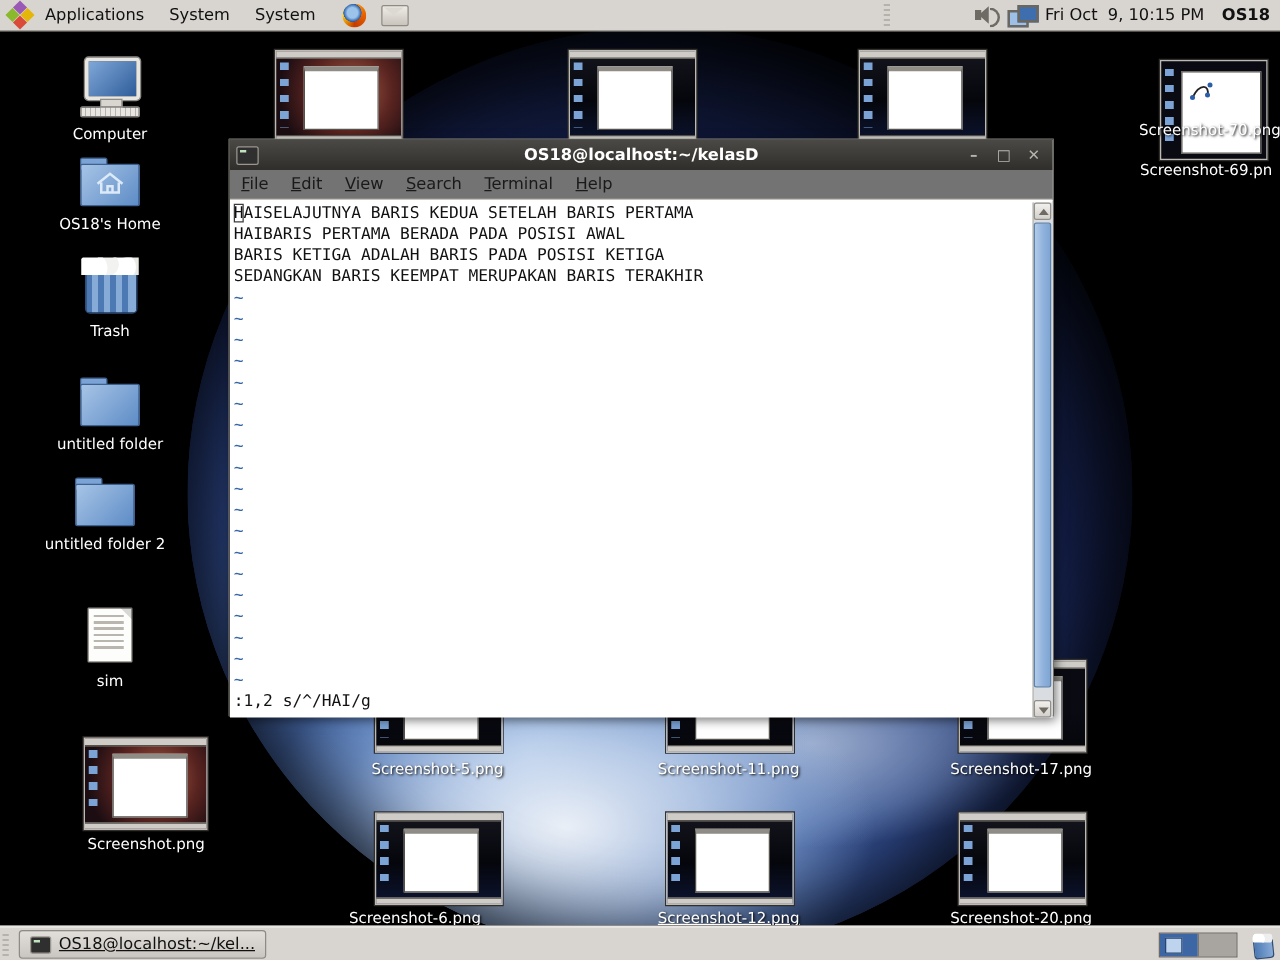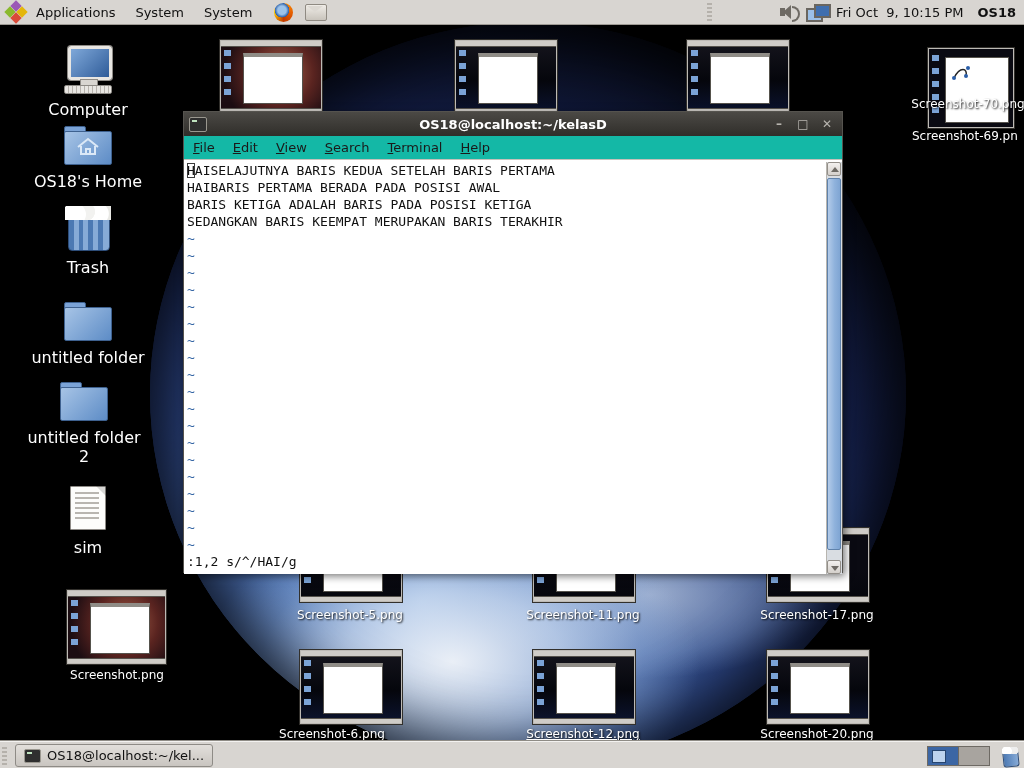--- a/index.html
+++ b/index.html
@@ -50,21 +50,21 @@
   .spk .wave{position:absolute;left:12px;top:2px;width:6px;height:12px;border:2px solid #6e6a64;border-left:none;border-radius:0 8px 8px 0;}
   .netico{width:22px;height:17px;position:relative;}
   .netico .m{position:absolute;width:13px;height:10px;background:#9cc0e8;border:2px solid #6a6660;}
   .netico .m1{left:0;top:4px;}
   .netico .m2{left:8px;top:0;background:#3f6eae;}
   .clock{white-space:pre;}
   .userbadge{font-weight:bold;margin-left:6px;}
 
   
   .dicon{position:absolute;width:120px;text-align:center;z-index:2;cursor:default;}
-  .dicon .lab{margin-top:4px;font-size:16px;color:#fff;text-shadow:1px 1px 2px #000;}
+  .dicon .lab{margin-top:4px;font-size:12px;color:#fff;text-shadow:1px 1px 2px #000;}
   .ig{display:inline-block;position:relative;}
   
   .ic-computer{width:48px;height:46px;}
   .ic-computer .scr{position:absolute;left:4px;top:0;width:38px;height:28px;background:linear-gradient(135deg,#7fa8d9,#2f5c99);border:3px solid #e8e6e2;border-radius:3px;box-shadow:0 0 0 1px #8e8b86;}
   .ic-computer .base{position:absolute;left:16px;top:33px;width:16px;height:5px;background:#d9d6d1;border:1px solid #8e8b86;}
   .ic-computer .kb{position:absolute;left:0;top:39px;width:46px;height:7px;background:repeating-linear-gradient(90deg,#e8e6e2 0 3px,#b7b3ad 3px 4px);border:1px solid #8e8b86;border-radius:2px;}
   
   .ic-folder{width:48px;height:38px;}
   .ic-folder .tab{position:absolute;left:0;top:0;width:20px;height:8px;background:#7ba3d6;border:1px solid #3e618f;border-radius:2px 2px 0 0;}
   .ic-folder .bod{position:absolute;left:0;top:5px;width:46px;height:32px;background:linear-gradient(135deg,#a7c4e6,#5d8cc6);border:1px solid #3e618f;border-radius:2px;}
@@ -95,21 +95,21 @@
 
   
   .termwin{position:absolute;left:183px;top:111px;width:658px;height:460px;z-index:20;
     border:1px solid #55534e;background:#edeae6;box-shadow:2px 3px 8px rgba(0,0,0,.55);}
   .titlebar{height:24px;background:linear-gradient(#4b4945,#302e2a);display:flex;align-items:center;position:relative;}
   .titlebar .ticon{width:16px;height:13px;margin-left:5px;background:#2f2f2f;border:1px solid #9a978f;border-radius:2px;position:relative;}
   .titlebar .ticon:before{content:"";position:absolute;left:2px;top:2px;width:5px;height:2px;background:#bfe3bf;}
   .title{position:absolute;left:0;right:0;text-align:center;color:#fff;font-weight:bold;font-size:13px;}
   .wbtns{margin-left:auto;display:flex;gap:10px;padding-right:8px;color:#b8b5af;font-size:12px;font-weight:bold;z-index:1;}
   .wbtn{width:14px;text-align:center;cursor:default;line-height:24px;}
-  .menubar{height:23px;background:#14b8a6;border-bottom:1px solid #c6c2bb;display:flex;align-items:center;font-size:13px;color:#1a1a1a;}
+  .menubar{height:23px;background:#737373;border-bottom:1px solid #c6c2bb;display:flex;align-items:center;font-size:13px;color:#1a1a1a;}
   .mitem{padding:0 9px;height:23px;line-height:23px;cursor:default;}
   .mitem u{text-decoration:underline;}
   .tbody-wrap{position:relative;height:413px;background:#fff;border-top:1px solid #fff;}
   .tbody{position:absolute;left:0;top:1px;right:15px;bottom:0;overflow:hidden;
     font-family:"DejaVu Sans Mono","Liberation Mono",monospace;font-size:13px;color:#111;padding-left:3px;}
   .trow{height:17px;line-height:17px;white-space:pre;}
   .trow.tilde{color:#3465a4;}
   .cursor{outline:1px solid #3c3c3c;outline-offset:-1px;}
   
   .sbar{position:absolute;right:0;top:1px;width:15px;bottom:0;background:#d9dde2;border-left:1px solid #b8b5af;}
@@ -122,21 +122,21 @@
   .sthumb{position:absolute;left:0;width:14px;top:16px;height:372px;border:1px solid #5f82ab;border-radius:2px;box-sizing:border-box;
     background:linear-gradient(90deg,#b3cbe9,#8fb2dc 55%,#7fa5d3);}
 
   
   .panel-bottom{position:absolute;left:0;top:741px;width:1024px;height:27px;background:#d8d5d1;border-top:1px solid #f3f2f0;box-shadow:0 -1px 0 #8f8c86;display:flex;align-items:center;z-index:40;}
   .panel-bottom .handle{margin:0 6px 0 2px;margin-right:6px;}
   .taskbtn{display:flex;align-items:center;gap:6px;height:21px;padding:0 8px;margin-left:2px;
     background:linear-gradient(#e2dfdb,#c9c5c0);border:1px solid #8e8b86;border-radius:3px;font-size:13px;color:#111;cursor:default;max-width:190px;}
   .taskbtn .ticon2{width:15px;height:12px;background:#2f2f2f;border:1px solid #9a978f;border-radius:2px;position:relative;flex:none;}
   .taskbtn .ticon2:before{content:"";position:absolute;left:2px;top:2px;width:5px;height:2px;background:#bfe3bf;}
-  .taskbtn span{white-space:nowrap;overflow:hidden;}
+  .taskbtn span{white-space:nowrap;overflow:hidden;text-decoration:underline;}
   .bright{margin-left:auto;display:flex;align-items:center;gap:10px;padding-right:4px;}
   .wswitch{display:flex;border:1px solid #6e6a64;height:18px;}
   .wcell{width:30px;height:18px;}
   .wcell.active{background:#3c66a4;position:relative;}
   .wcell.active:before{content:"";position:absolute;left:4px;top:3px;width:12px;height:11px;background:#bdd3ee;border:1px solid #27456f;}
   .wcell.idle{background:#a8a49f;border-left:1px solid #6e6a64;}
   .trashapplet{width:20px;height:20px;position:relative;}
   .trashapplet .c{position:absolute;left:3px;top:6px;width:14px;height:13px;background:linear-gradient(90deg,#4c79b3,#87abd7);border:1px solid #2d4d79;border-radius:1px 1px 3px 3px;transform:rotate(-6deg);}
   .trashapplet .p{position:absolute;left:2px;top:1px;width:16px;height:7px;background:radial-gradient(circle at 30% 60%,#fff 0 40%,transparent 44%),radial-gradient(circle at 70% 50%,#eee 0 40%,transparent 44%);}
 </style>

